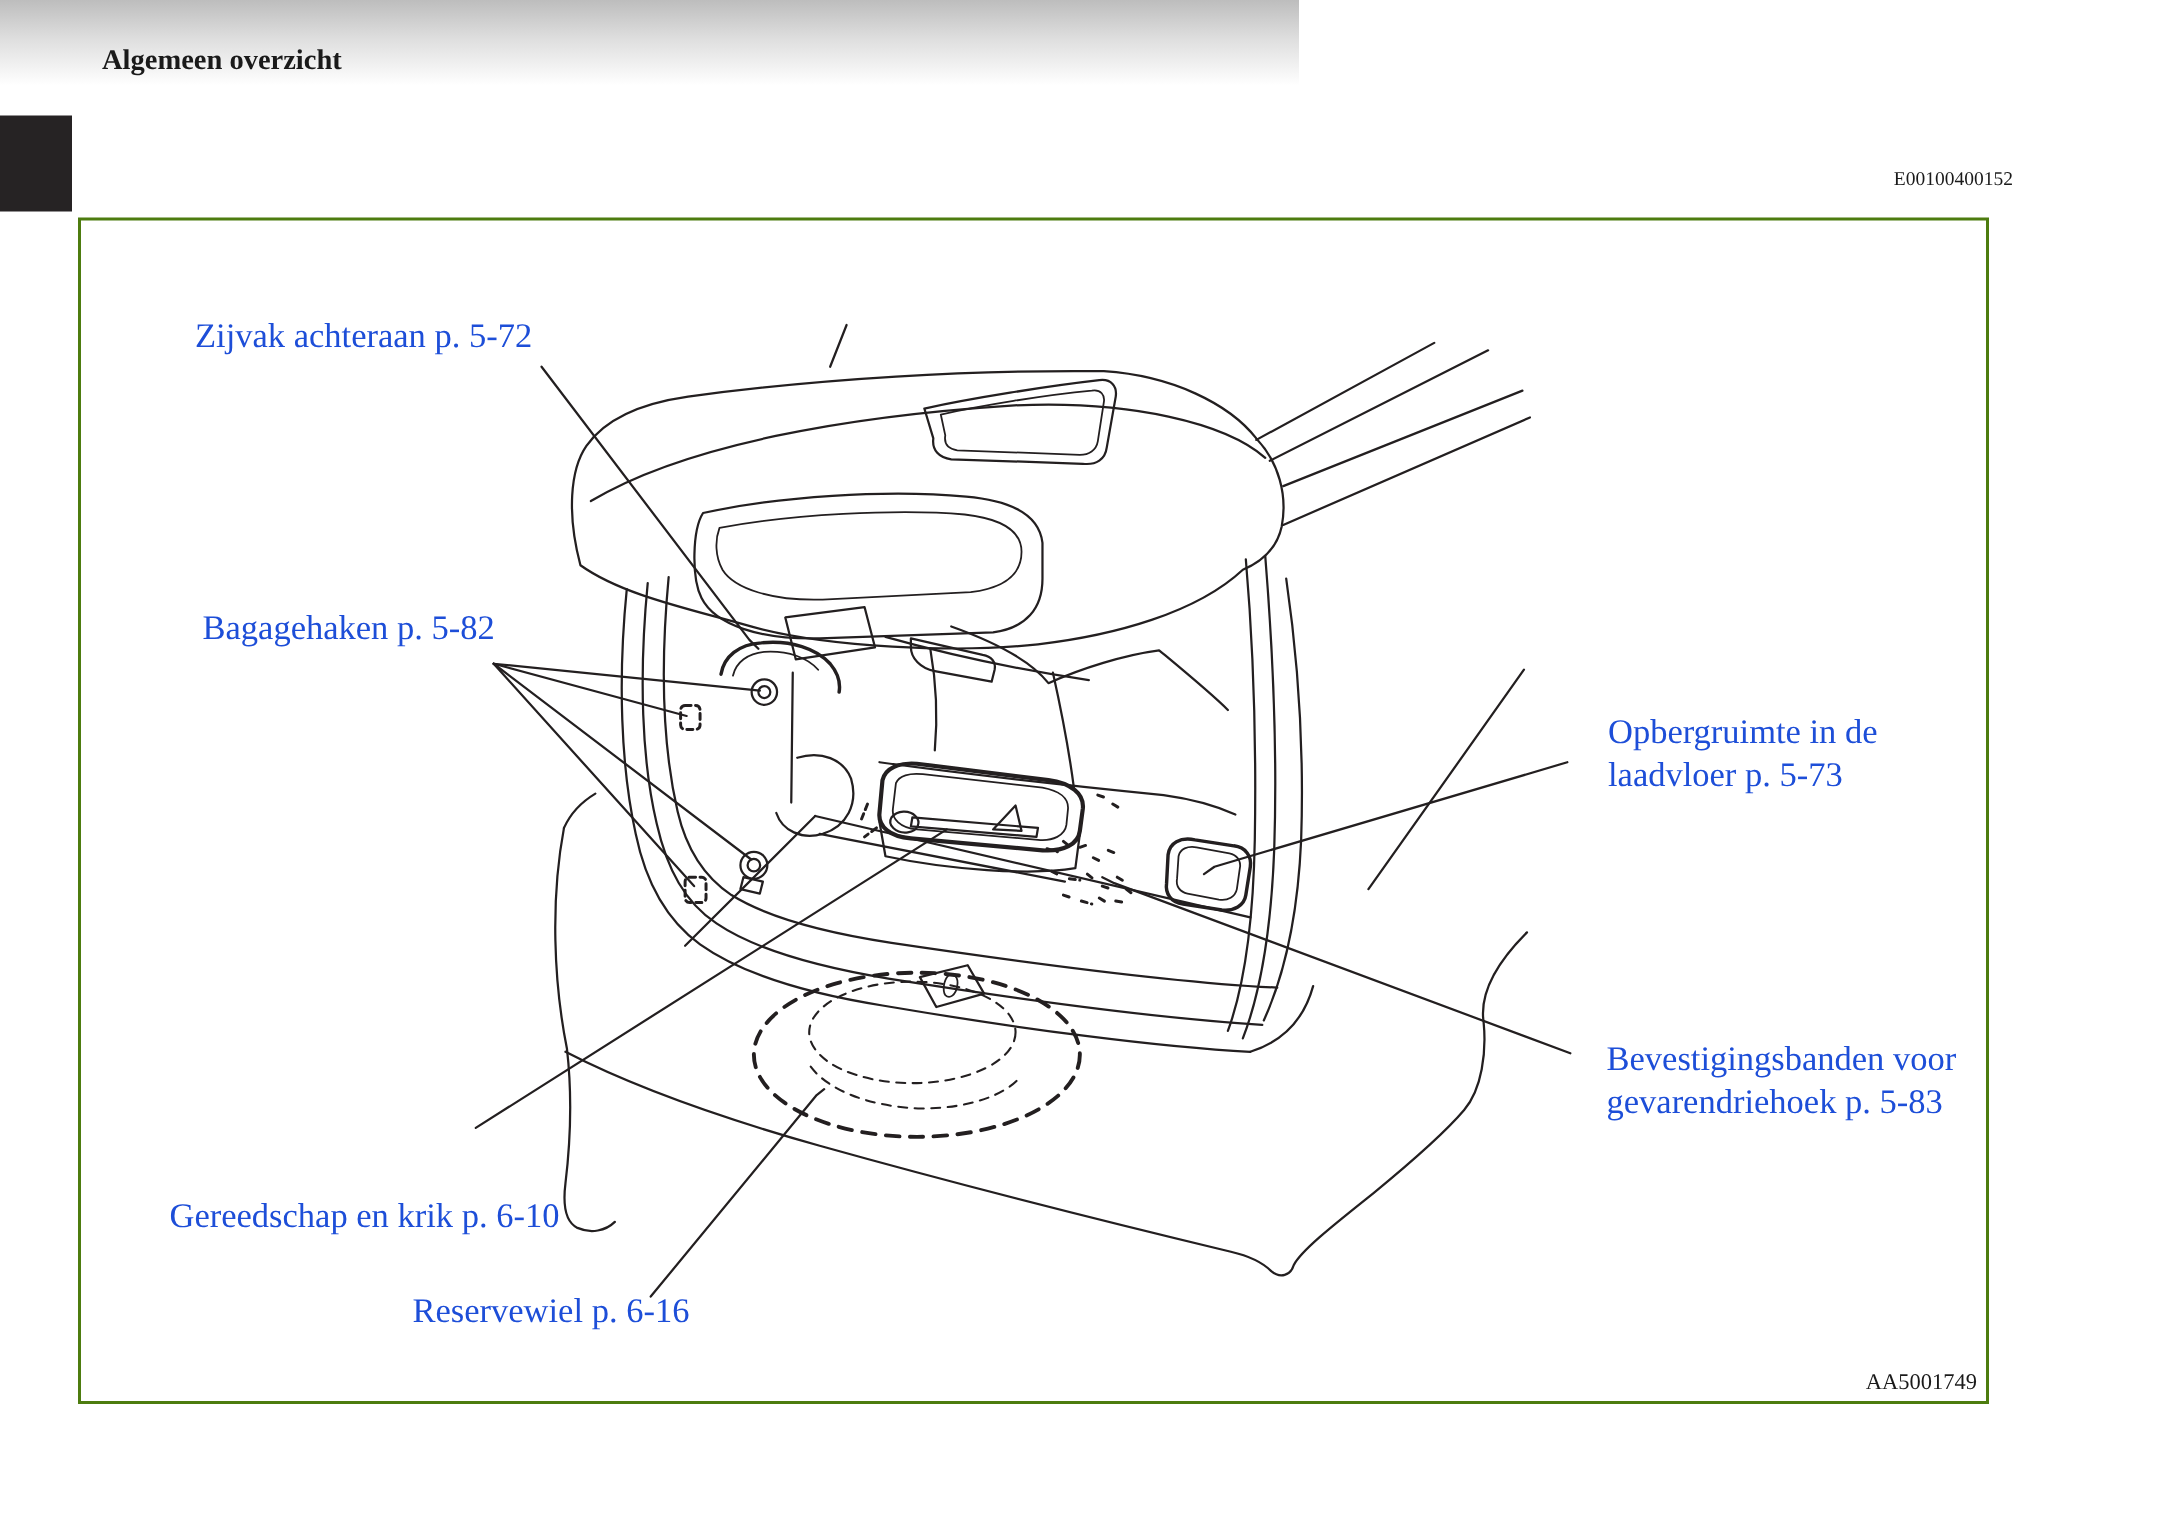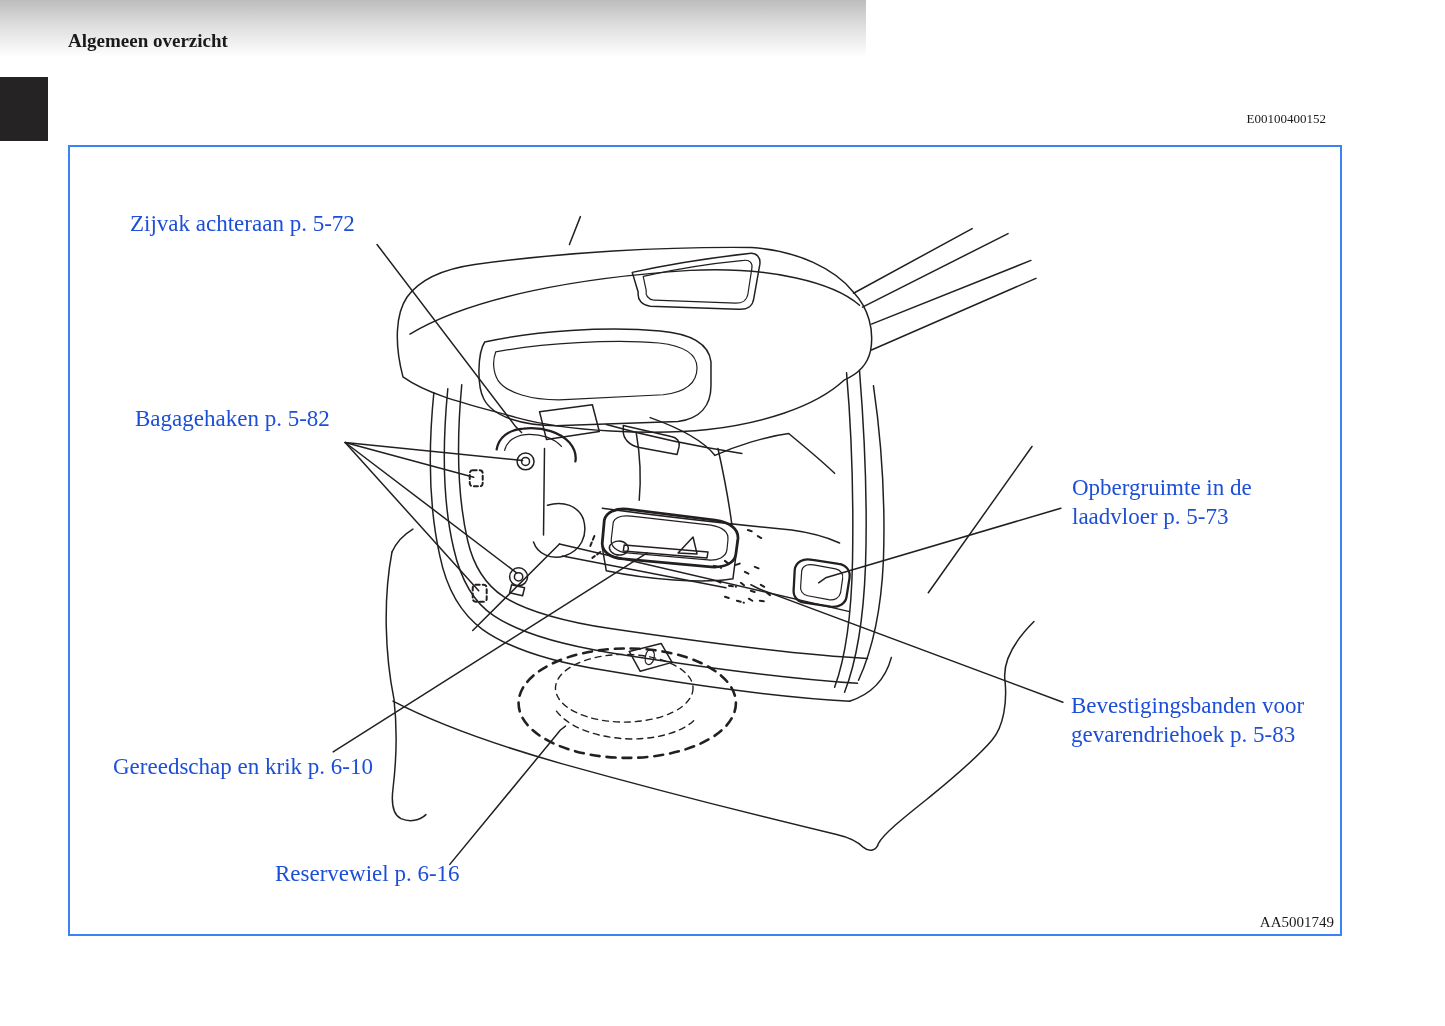--- a/index.html
+++ b/index.html
@@ -22,39 +22,39 @@
   .chapter-tab{
     position:absolute;left:0;top:77px;width:48px;height:64px;
     background:#262324;
   }
   .page-title{
     position:absolute;left:66px;top:74px;width:1274px;
     text-align:center;font-size:28px;font-weight:bold;font-style:italic;
     white-space:nowrap;
   }
   .topic-code{
-    position:absolute;right:119px;top:111px;
+    position:absolute;right:103px;top:111px;
     font-size:13px;white-space:nowrap;
   }
   .figure-frame{
-    position:absolute;left:68px;top:145px;width:1274px;height:791px;
-    border:2px solid #3b82f6;box-sizing:border-box;background:#ffffff;
+    position:absolute;left:52px;top:145px;width:1274px;height:791px;
+    border:2px solid #4d7c0f;box-sizing:border-box;background:#ffffff;
   }
   .figure-frame svg{position:absolute;left:0;top:0;width:100%;height:100%;}
   .fig-label{
     position:absolute;
     font-size:23px;line-height:29px;color:#1d4ed8;
     white-space:nowrap;
   }
   .fig-label.wrap{white-space:normal;}
   .lbl-zijvak{left:130px;top:209px;}
   .lbl-bagagehaken{left:135px;top:404px;}
   .lbl-opbergruimte{left:1072px;top:473px;width:215px;}
   .lbl-bevestigingsbanden{left:1071px;top:691px;width:272px;}
-  .lbl-gereedschap{left:113px;top:752px;text-align:right;}
+  .lbl-gereedschap{left:113px;top:796px;text-align:right;}
   .lbl-reservewiel{left:275px;top:859px;}
   .figure-id{
     position:absolute;right:6px;bottom:3px;
     font-size:15px;white-space:nowrap;color:#1a1a1a;
   }
   svg *{stroke:#231f20;fill:none;stroke-width:1.5;stroke-linecap:round;stroke-linejoin:round;}
   svg .bold{stroke-width:2.8;}
   svg .semibold{stroke-width:2.3;}
   svg .thin{stroke-width:1.2;}
   svg .dash-bold{stroke-width:2.6;stroke-dasharray:9 7;}

